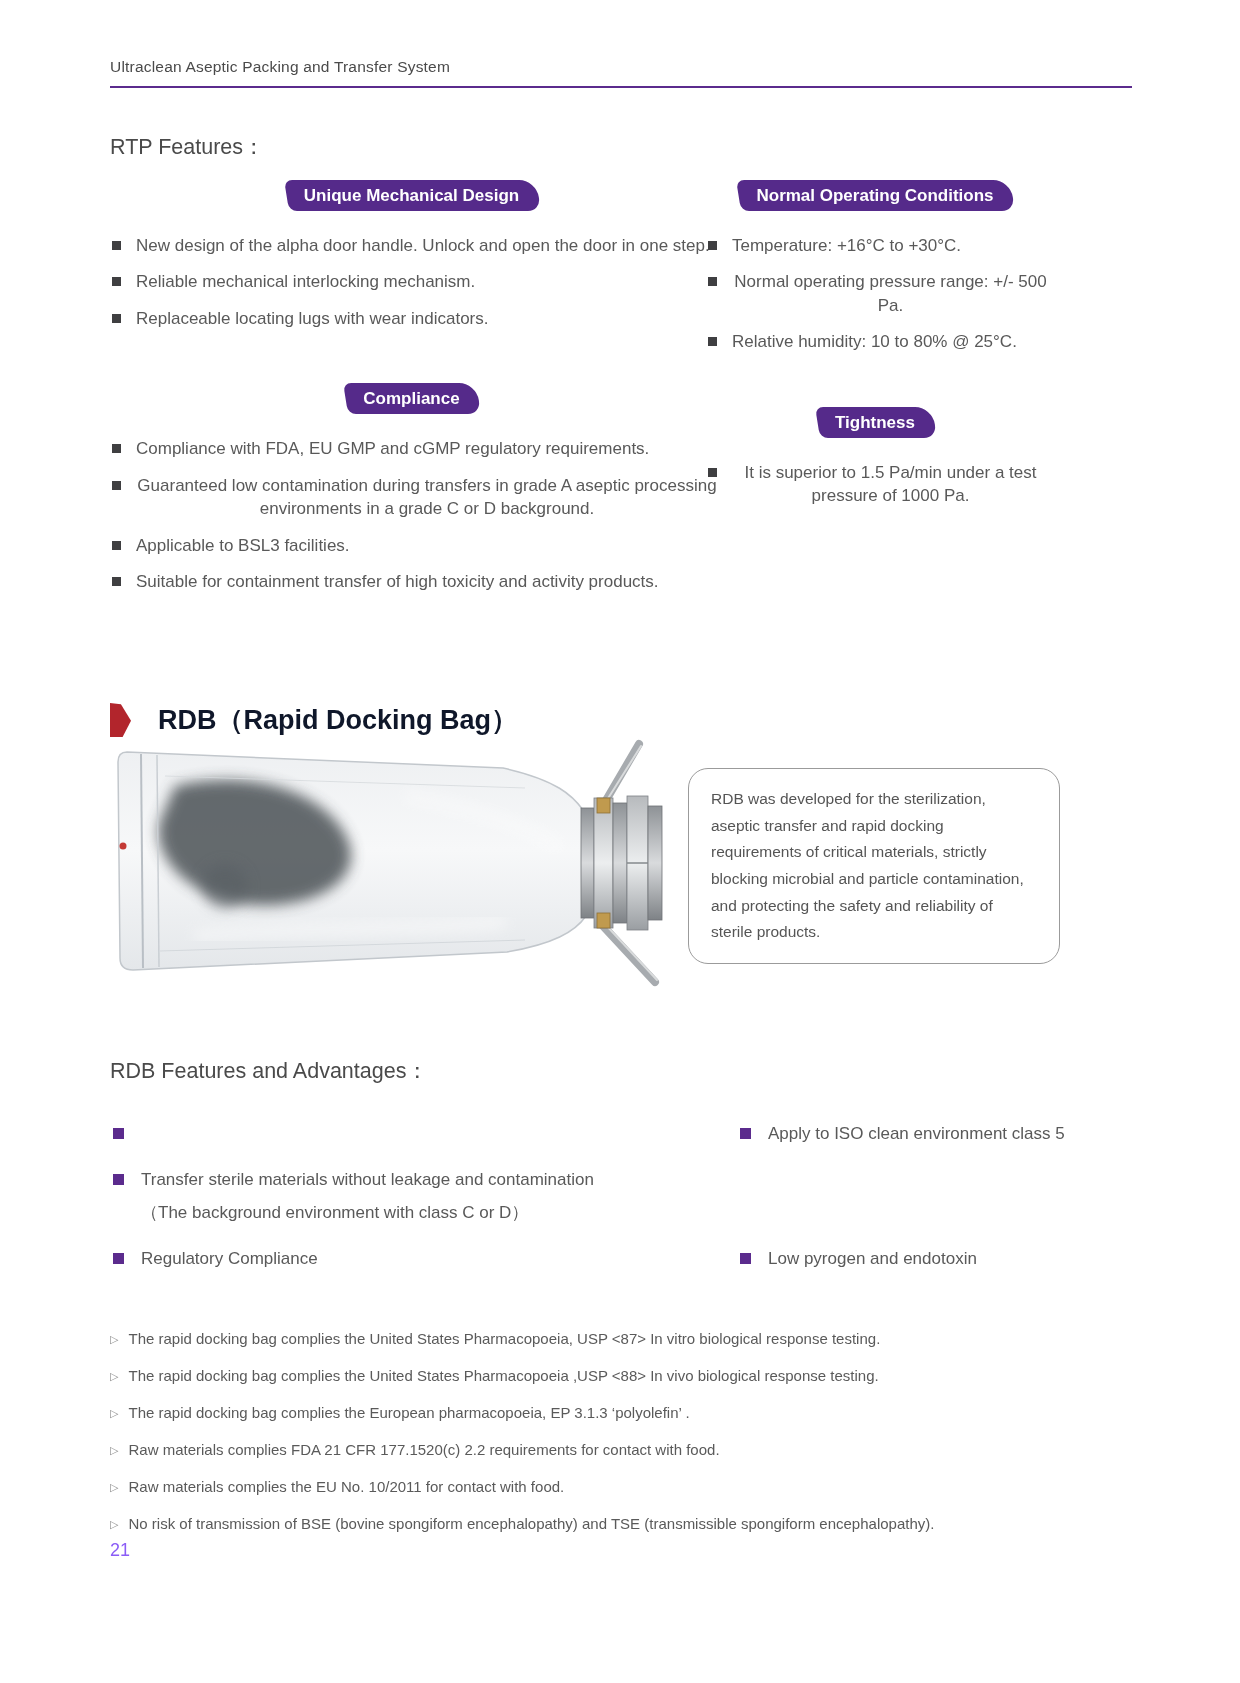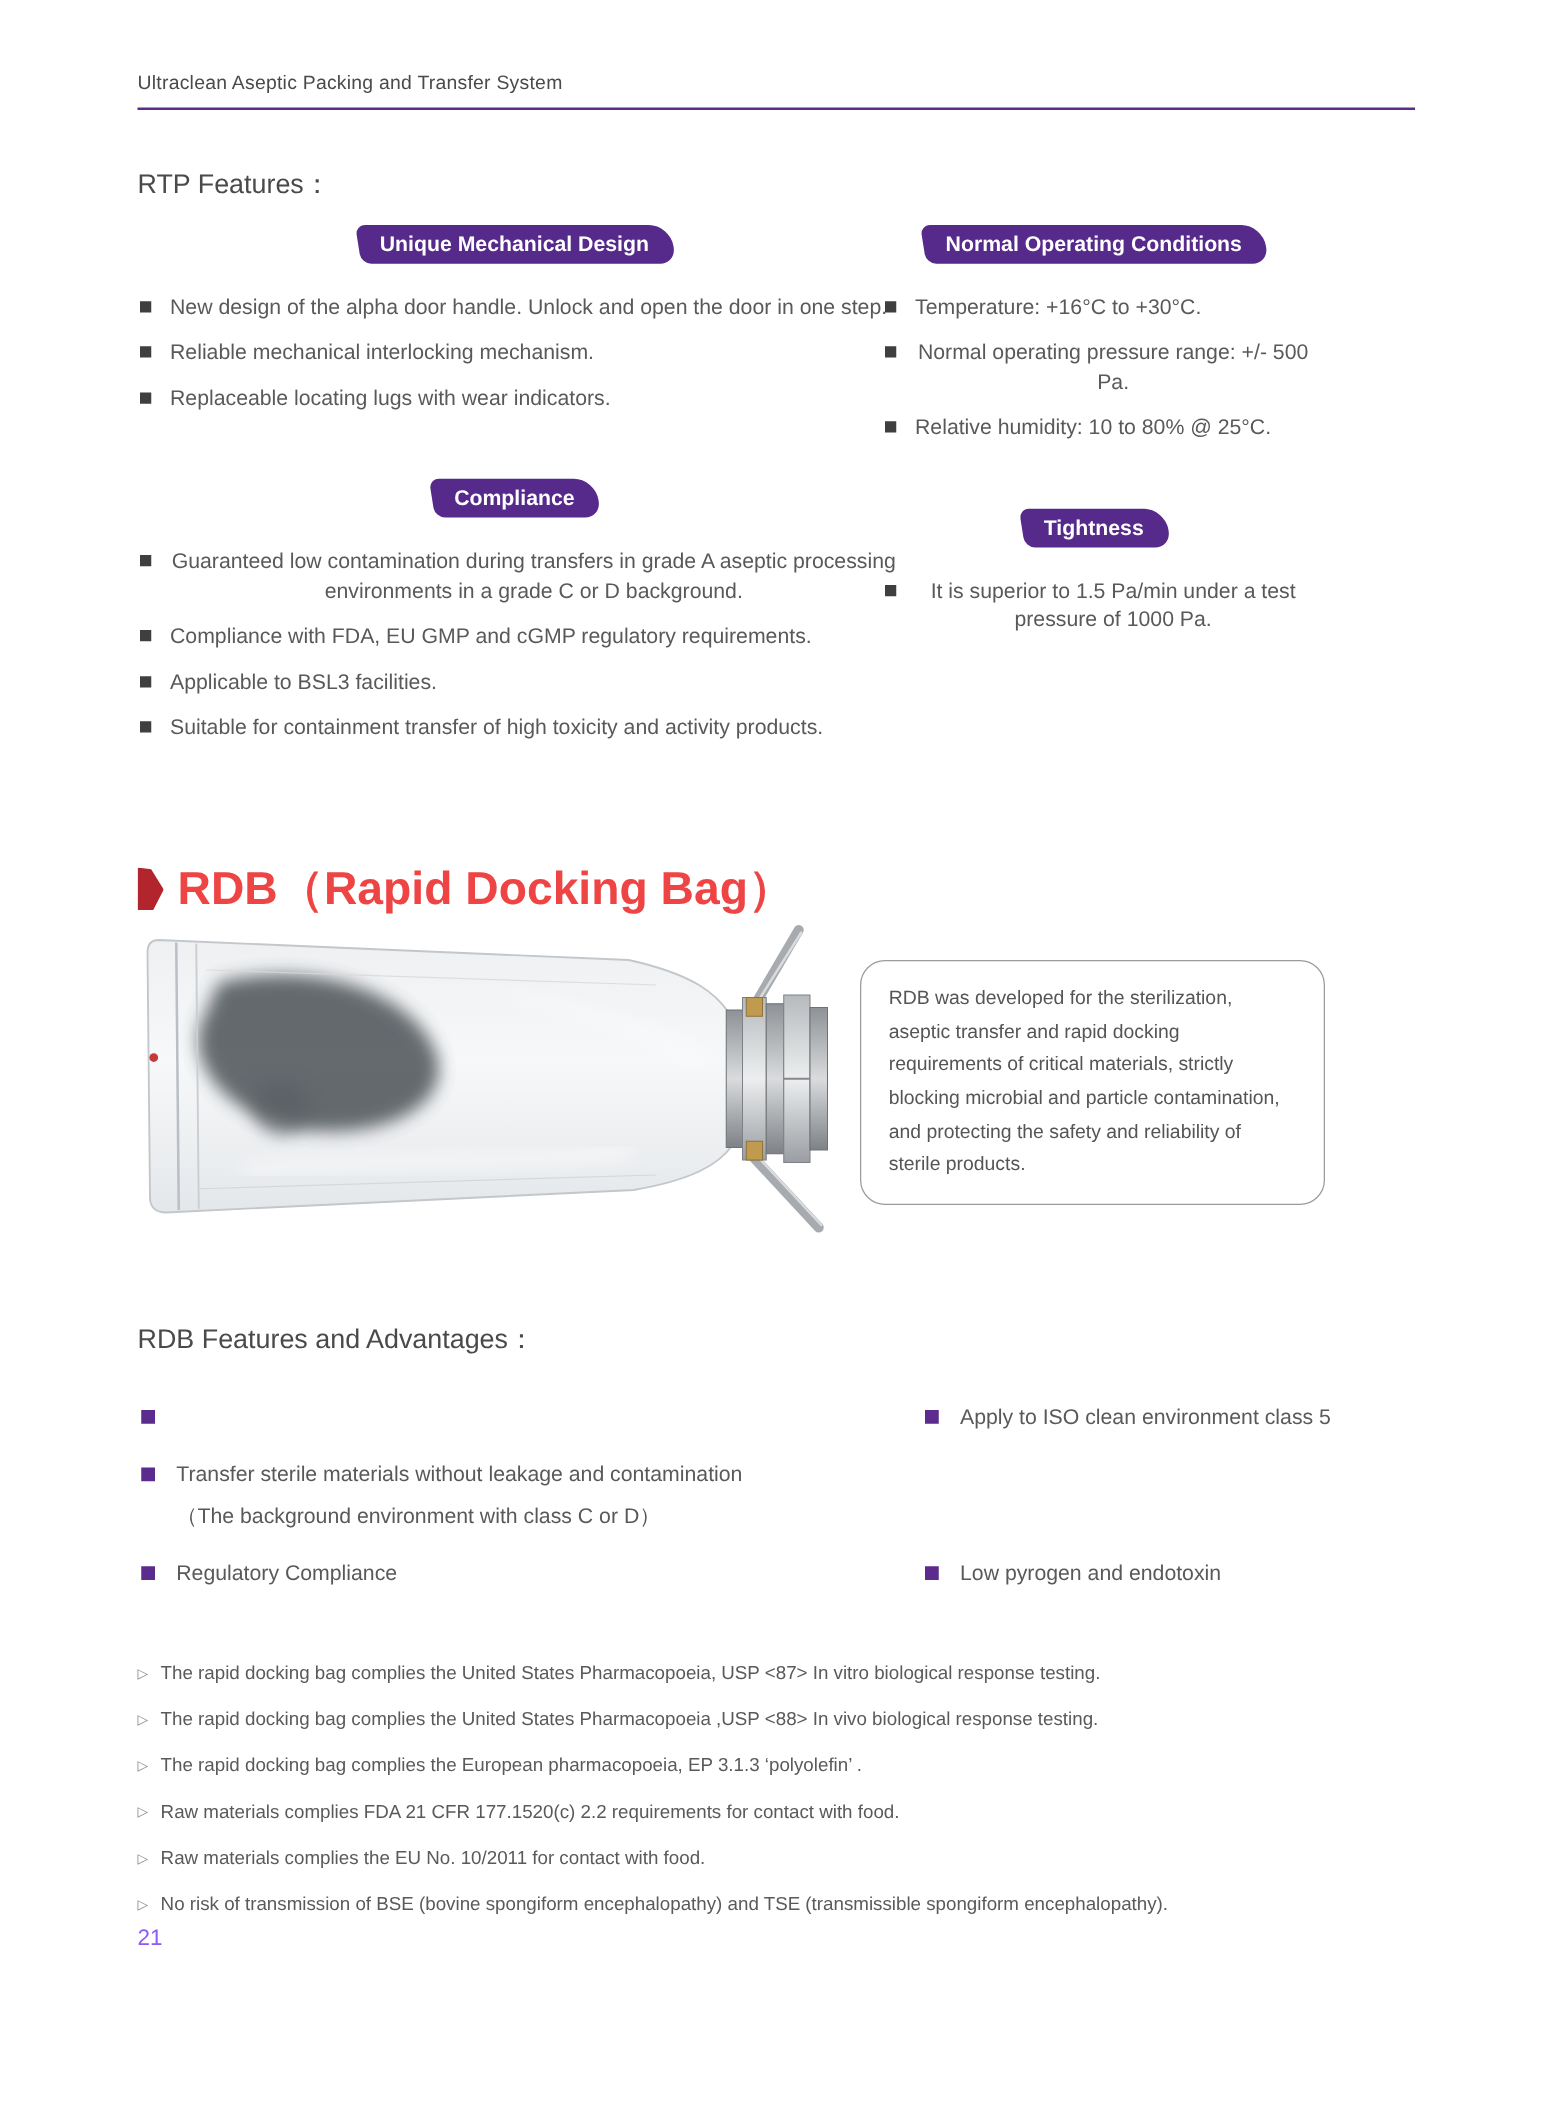--- a/index.html
+++ b/index.html
@@ -61,21 +61,21 @@
   .rdb-heading-row{
     position:absolute;left:110px;top:686px;
     display:flex;align-items:center;
   }
   .red-arrow{
     width:21px;height:34px;margin-right:11px;
     background:#b2252c;
     clip-path:polygon(0% 0%, 52% 4%, 100% 52%, 60% 100%, 0% 100%);
   }
   .rdb-heading-row h1{
-    margin:0;font-size:37px;font-weight:bold;color:#ef4444;
+    margin:16px;font-size:27px;font-weight:bold;color:#0f172a;
   }
   
   .bag-figure{position:absolute;left:105px;top:736px;width:562px;height:258px;}
   
   .rdb-infobox{
     position:absolute;left:688px;top:768px;width:372px;
     border:1.5px solid #9b9b9b;border-radius:20px;
     padding:17px 22px;box-sizing:border-box;
     background:#fff;
   }
@@ -134,25 +134,25 @@
           <span class="sq"></span>
           <span>Replaceable locating lugs with wear indicators.</span>
         </li>
     </ul>
     <div class="badge gap">
       <span class="badge-label">Compliance</span>
     </div>
     <ul class="bullets">
       <li>
           <span class="sq"></span>
+          <span>Compliance with FDA, EU GMP and cGMP regulatory requirements.</span>
+        </li>
+      <li>
+          <span class="sq"></span>
           <span>Guaranteed low contamination during transfers in grade A aseptic processing environments in a grade C or D background.</span>
-        </li>
-      <li>
-          <span class="sq"></span>
-          <span>Compliance with FDA, EU GMP and cGMP regulatory requirements.</span>
         </li>
       <li>
           <span class="sq"></span>
           <span>Applicable to BSL3 facilities.</span>
         </li>
       <li>
           <span class="sq"></span>
           <span>Suitable for containment transfer of high toxicity and activity products.</span>
         </li>
     </ul>

